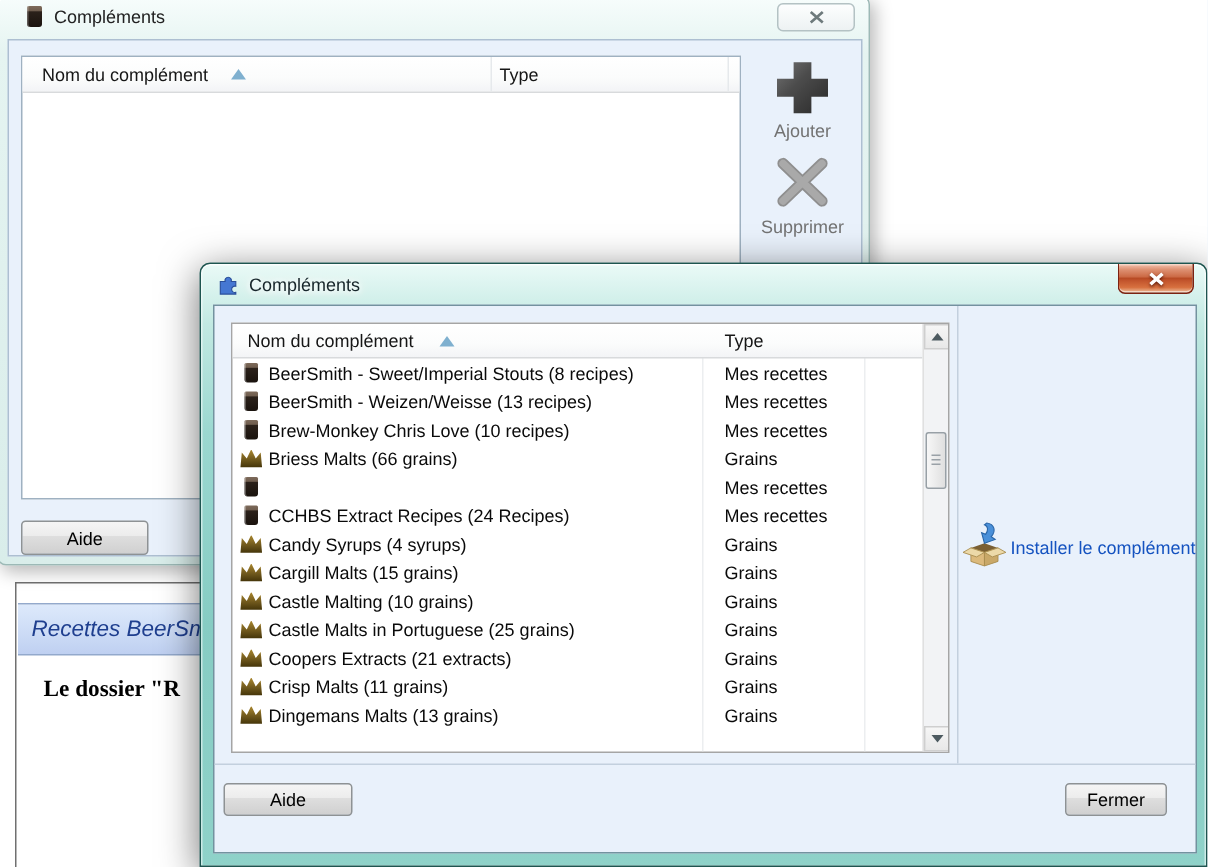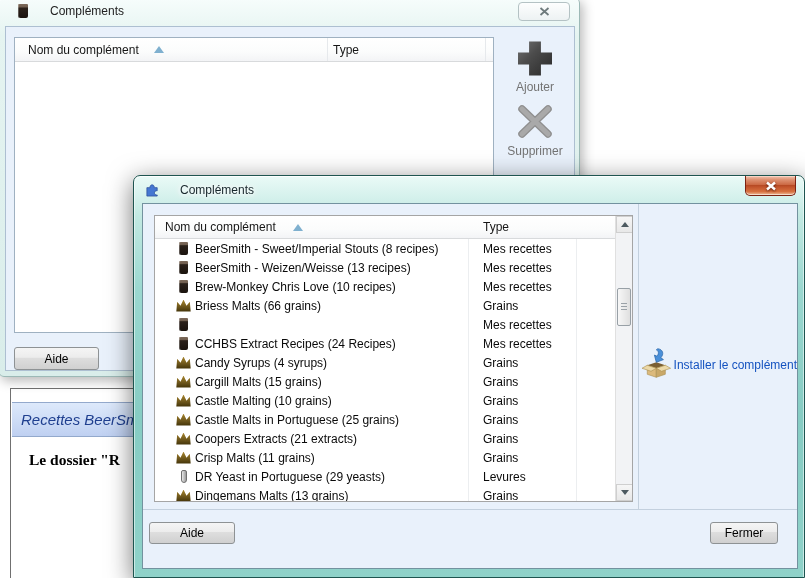--- a/index.html
+++ b/index.html
@@ -14,21 +14,21 @@
   #report-band { position:absolute; left:1px; top:13px; width:128px; height:35px;
     background:linear-gradient(180deg,#dde9fb 0%,#cddcf6 55%,#bfd0f1 100%);
     border-top:1px solid #93a9cc; border-bottom:1px solid #93a9cc;
     display:flex; align-items:center; overflow:hidden; }
   #report-band .rpt { font-style:italic; font-size:15px; color:#1f3f8f; padding-left:9px; white-space:nowrap; }
   #doc-text { position:absolute; left:18px; top:62px; font-family:"Liberation Serif", serif;
     font-weight:bold; font-size:15.5px; color:#000; white-space:nowrap; }
 
   
   .titlebar { display:flex; align-items:center; gap:6px; height:26px; padding-left:11px; }
-  .title-text { font-size:12px;margin-left:14px; }
+  .title-text { font-size:12px; }
   .win-btn { background:linear-gradient(180deg,#f5f5f5 0%,#ececec 45%,#dedede 46%,#d0d0d0 100%);
     border:1px solid #8e9294; border-radius:3px; font-size:12px; color:#000;
     display:flex; align-items:center; justify-content:center; font-family:inherit; }
   .hdr { background:linear-gradient(180deg,#ffffff 0%,#fbfcfc 60%,#f3f4f6 100%); border-bottom:1px solid #d8dadc;
     position:relative; display:flex; align-items:center; }
   .hdr-label { font-size:12px; color:#161616; white-space:nowrap; position:absolute; }
   .sort-arrow { position:absolute; width:0; height:0; border-left:5px solid transparent;
     border-right:5px solid transparent; border-bottom:7px solid #7fb0cf; top:8px; }
   .col-div { position:absolute; top:0; bottom:0; width:1px; background:#e6e9ec; }
 
@@ -76,21 +76,21 @@
   #fg-list { position:absolute; left:11px; top:11px; width:479px; height:287px;
     background:#fff; border:1px solid #a5a5a5; overflow:hidden; }
   #fg-list .hdr { height:23px; margin-right:17px; }
   #fg-list .hdr-label.name { left:10px; }
   #fg-list .sort-arrow { left:138px; }
   #fg-list .hdr-label.type { left:328px; }
   #fg-list .body-div { position:absolute; top:0; bottom:0; width:1px; background:#eceef0; z-index:0; }
   #fg-list .body-div.d1 { left:313px; }
   #fg-list .body-div.d2 { left:421px; }
 
-  .row { position:relative; height:19px; display:flex; align-items:center; font-size:12px; color:#0a0a0a; z-index:1;padding-left:16px; }
+  .row { position:relative; height:19px; display:flex; align-items:center; font-size:12px; color:#0a0a0a; z-index:1; }
   .row-icon { margin-left:5px; width:15px; height:14px; display:flex; align-items:center; justify-content:center; flex:0 0 15px; }
   .row-name { margin-left:4px; white-space:nowrap; }
   .row-type { position:absolute; left:328px; white-space:nowrap; }
 
   .icon-beer-mug i { display:block; width:9px; height:13px; border-radius:1px 1px 2px 2px;
     background:linear-gradient(180deg,#7d6a5a 0%,#6f5d4e 22%,#2b211a 28%,#1a130e 100%);
     box-shadow:inset 1px 0 0 rgba(255,255,255,.28); }
   .icon-grain i { display:block; width:15px; height:12px;
     background:linear-gradient(180deg,#a8862e 0%,#6e571c 55%,#413208 100%);
     clip-path:polygon(2% 100%, 8% 18%, 30% 52%, 50% 0%, 70% 52%, 92% 18%, 98% 100%); }
@@ -281,27 +281,20 @@
             </div>
 
             <div class="row">
               <span class="row-icon icon-grain">
                 <i></i>
               </span>
               <span class="row-name">Crisp Malts (11 grains)</span>
               <span class="row-type">Grains</span>
             </div>
 
-            <div class="row">
-              <span class="row-icon icon-yeast-vial">
-                <i></i>
-              </span>
-              <span class="row-name">DR Yeast in Portuguese (29 yeasts)</span>
-              <span class="row-type">Levures</span>
-            </div>
 
             <div class="row">
               <span class="row-icon icon-grain">
                 <i></i>
               </span>
               <span class="row-name">Dingemans Malts (13 grains)</span>
               <span class="row-type">Grains</span>
             </div>
           </div>
 

